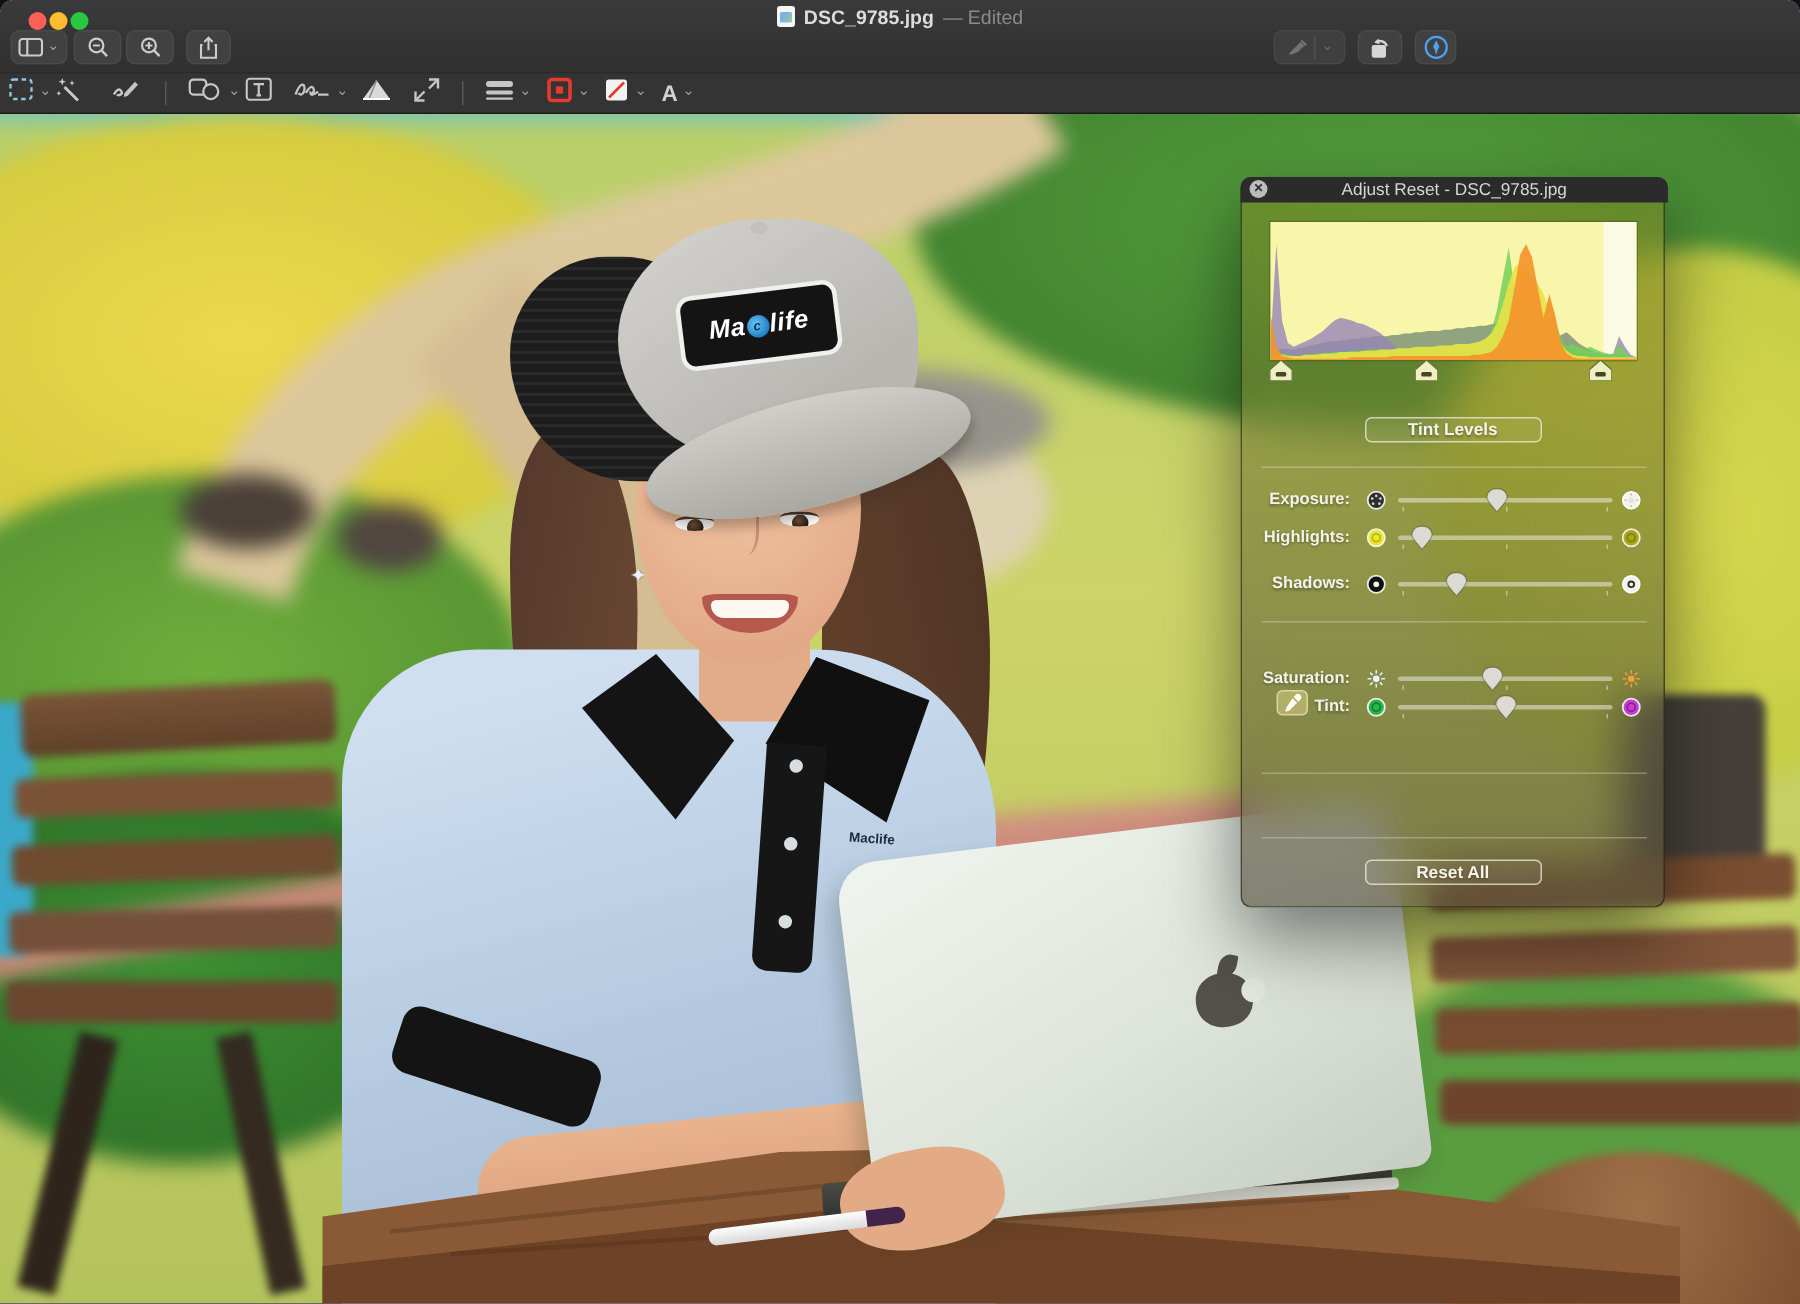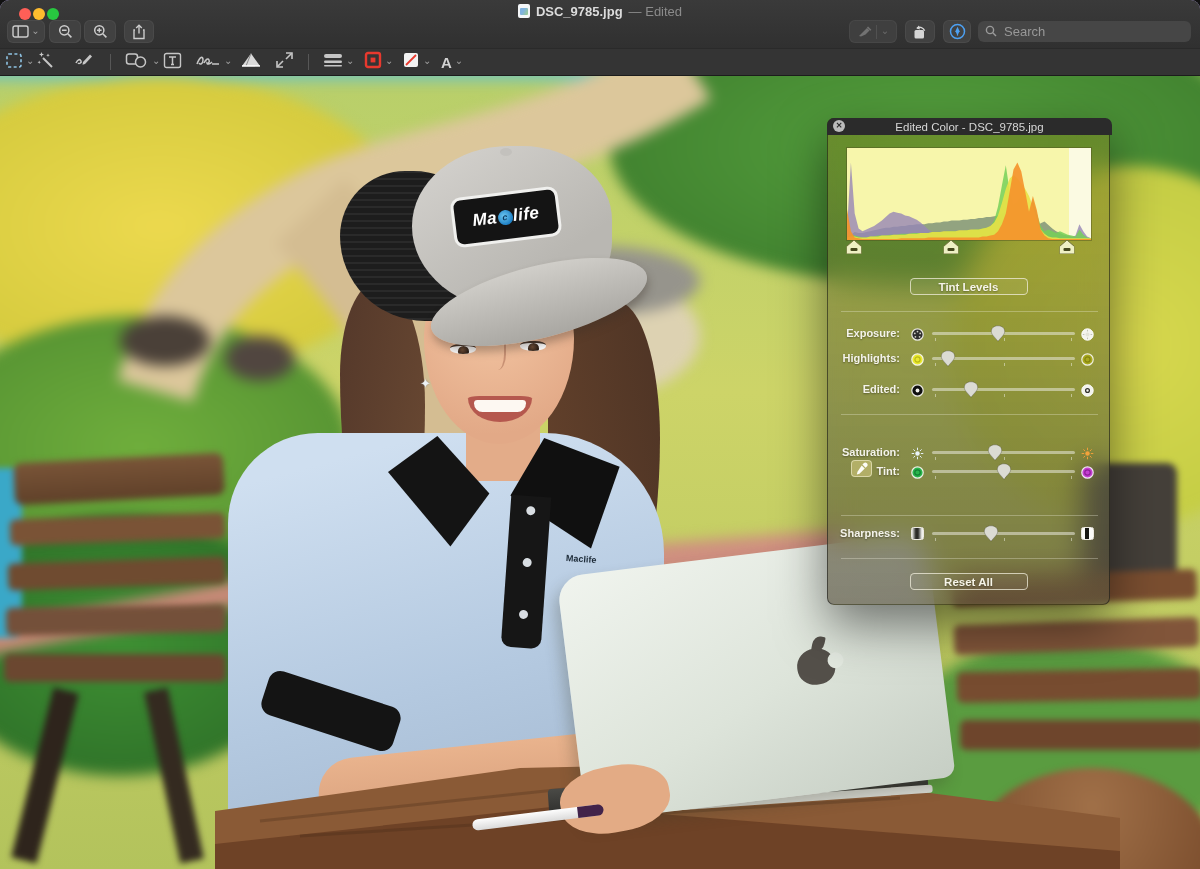--- a/index.html
+++ b/index.html
@@ -174,27 +174,20 @@
     </button>
     <button class="tb-btn" style="left:943px;width:28px;">
       <span>
           <svg width="17" height="17" viewBox="0 0 17 17">
             <circle cx="8.5" cy="8.5" r="7" fill="none" stroke="#4da0f2" stroke-width="1.5"></circle>
             <path d="M8.5,3.8 L10.6,8.2 L8.5,12.2 L6.4,8.2 Z" fill="#4da0f2"></path>
             <line x1="8.5" y1="10.2" x2="8.5" y2="12.6" stroke="#4da0f2" stroke-width="1.2"></line>
           </svg>
         </span>
     </button>
-    <div class="search">
-      <span><svg width="12" height="12" viewBox="0 0 12 12">
-            <circle cx="5" cy="5" r="3.6" fill="none" stroke="#9a9a9a" stroke-width="1.4"></circle>
-            <line x1="7.8" y1="7.8" x2="11" y2="11" stroke="#9a9a9a" stroke-width="1.4"></line>
-          </svg></span>
-      <input type="text" placeholder="Search" style="">
-    </div>
   </div>
 
   <div class="markupbar">
     <div class="mk" style="left:5px;">
       <span><svg width="18" height="17" viewBox="0 0 18 17">
             <rect x="2" y="2" width="14" height="13" rx="2" fill="none" stroke="#8fc4e4" stroke-width="1.6" stroke-dasharray="3 2.4"></rect>
           </svg></span>
       <span class="chev">⌄</span>
     </div>
     <div class="mk" style="left:37px;">
@@ -369,21 +362,21 @@
       </div>
       <div class="hand"></div>
       <div class="pen">
           <i></i>
         </div>
     </div>
 
     <div class="panel">
       <div class="ptitle">
         <span class="pclose">✕</span>
-        <span>Edited Color - DSC_9785.jpg</span>
+        <span>Adjust Reset - DSC_9785.jpg</span>
       </div>
 
       <div class="histo-wrap">
         <svg id="histo" width="244" height="92" viewBox="0 0 244 92">
           <rect id="histo-bg" x="0" y="0" width="244" height="92" fill="#f7f6ab"></rect>
           <rect id="histo-strip" y="0" height="92" x="222.0" width="22.0" fill="#fbfae2"></rect>
         <polygon points="0,92 0.0,89.4 3.9,86.7 7.7,84.1 11.6,85.0 15.5,85.0 19.4,84.1 23.2,83.2 27.1,82.3 31.0,81.4 34.9,80.6 38.7,79.7 42.6,79.7 46.5,78.8 50.3,78.8 54.2,77.9 58.1,77.9 62.0,77.0 65.8,77.0 69.7,76.2 73.6,76.2 77.5,76.2 81.3,75.3 85.2,75.3 89.1,74.4 93.0,74.4 96.8,73.5 100.7,73.5 104.6,72.6 108.4,72.6 112.3,72.6 116.2,71.8 120.1,71.8 123.9,70.9 127.8,70.9 131.7,70.0 135.6,70.0 139.4,69.1 143.3,69.1 147.2,68.2 151.0,67.4 154.9,65.6 158.8,63.8 162.7,65.6 166.5,69.1 170.4,74.4 174.3,77.9 178.2,80.6 182.0,81.4 185.9,79.7 189.8,77.9 193.7,75.3 197.5,73.5 201.4,77.0 205.3,80.6 209.1,83.2 213.0,85.0 216.9,86.7 220.8,87.6 224.6,88.5 228.5,88.5 232.4,89.4 236.3,89.4 240.1,90.2 244.0,90.2 244,92" fill="rgba(128,148,120,0.85)"></polygon>
             <polygon points="0,92 0.0,81.4 3.9,14.6 7.7,65.6 11.6,80.6 15.5,83.2 19.4,81.4 23.2,79.7 27.1,77.9 31.0,75.3 34.9,72.6 38.7,69.1 42.6,65.6 46.5,63.8 50.3,64.7 54.2,65.6 58.1,67.4 62.0,68.2 65.8,70.0 69.7,71.8 73.6,74.4 77.5,77.9 81.3,81.4 85.2,84.1 89.1,85.8 93.0,87.6 96.8,88.5 100.7,88.5 104.6,89.4 108.4,89.4 112.3,89.4 116.2,90.2 120.1,90.2 123.9,90.2 127.8,90.2 131.7,90.2 135.6,90.2 139.4,90.2 143.3,90.2 147.2,90.2 151.0,90.2 154.9,90.2 158.8,90.2 162.7,90.2 166.5,90.2 170.4,90.2 174.3,90.2 178.2,90.2 182.0,90.2 185.9,90.2 189.8,90.2 193.7,90.2 197.5,90.2 201.4,90.2 205.3,90.2 209.1,90.2 213.0,90.2 216.9,90.2 220.8,90.2 224.6,89.4 228.5,87.6 232.4,76.2 236.3,83.2 240.1,88.5 244.0,90.2 244,92" fill="rgba(150,134,182,0.80)"></polygon>
             <polygon points="0,92 0.0,88.5 3.9,86.7 7.7,87.6 11.6,88.5 15.5,89.4 19.4,89.4 23.2,88.5 27.1,88.5 31.0,87.6 34.9,87.6 38.7,87.6 42.6,86.7 46.5,86.7 50.3,86.7 54.2,85.8 58.1,85.8 62.0,85.8 65.8,85.0 69.7,85.0 73.6,85.0 77.5,85.0 81.3,85.0 85.2,84.1 89.1,84.1 93.0,84.1 96.8,84.1 100.7,83.2 104.6,83.2 108.4,83.2 112.3,83.2 116.2,83.2 120.1,82.3 123.9,82.3 127.8,81.4 131.7,81.4 135.6,80.6 139.4,79.7 143.3,78.8 147.2,72.6 151.0,58.6 154.9,37.4 158.8,17.2 162.7,43.6 166.5,56.8 170.4,53.3 174.3,48.0 178.2,56.8 182.0,65.6 185.9,51.5 189.8,65.6 193.7,77.9 197.5,83.2 201.4,81.4 205.3,83.2 209.1,85.0 213.0,83.2 216.9,85.0 220.8,86.7 224.6,87.6 228.5,88.5 232.4,81.4 236.3,86.7 240.1,89.4 244.0,90.2 244,92" fill="rgba(118,208,88,0.85)"></polygon>
             <polygon points="0,92 0.0,89.4 3.9,88.5 7.7,88.5 11.6,89.4 15.5,89.4 19.4,89.4 23.2,88.5 27.1,88.5 31.0,88.5 34.9,87.6 38.7,87.6 42.6,87.6 46.5,86.7 50.3,86.7 54.2,86.7 58.1,86.7 62.0,85.8 65.8,85.8 69.7,85.8 73.6,85.0 77.5,85.0 81.3,85.0 85.2,84.1 89.1,84.1 93.0,84.1 96.8,83.2 100.7,83.2 104.6,83.2 108.4,83.2 112.3,82.3 116.2,82.3 120.1,82.3 123.9,81.4 127.8,81.4 131.7,81.4 135.6,80.6 139.4,79.7 143.3,77.9 147.2,74.4 151.0,67.4 154.9,55.0 158.8,41.0 162.7,30.4 166.5,26.9 170.4,30.4 174.3,35.7 178.2,41.0 182.0,48.0 185.9,58.6 189.8,70.9 193.7,81.4 197.5,85.8 201.4,88.5 205.3,89.4 209.1,89.4 213.0,90.2 216.9,90.2 220.8,90.2 224.6,90.2 228.5,90.2 232.4,90.2 236.3,90.2 240.1,90.2 244.0,90.2 244,92" fill="rgba(232,226,70,0.90)"></polygon>
@@ -457,21 +450,21 @@
                 <path d="M7.5,16.3 C3.6,11.4 .8,9.4 .8,6.4 C.8,3 3.7,.8 7.5,.8 C11.3,.8 14.2,3 14.2,6.4 C14.2,9.4 11.4,11.4 7.5,16.3 Z" fill="#dbdbd3" stroke="rgba(50,50,40,.4)" stroke-width=".8"></path>
               </svg></span>
         </div>
         <span class="ricon"><svg width="13" height="13">
               <circle cx="6.5" cy="6.5" r="5.7" fill="#a8a81f" stroke="#f0efe4" stroke-width="1.2"></circle>
               <circle cx="6.5" cy="6.5" r="2.6" fill="none" stroke="#83830f" stroke-width="1.2"></circle>
             </svg></span>
       </div>
 
       <div class="srow" style="top:261px;">
-        <span class="slabel">Edited:</span>
+        <span class="slabel">Shadows:</span>
         <span class="licon"><svg width="13" height="13">
               <circle cx="6.5" cy="6.5" r="5.7" fill="#0f0f0f" stroke="#ecebe2" stroke-width="1.2"></circle>
               <circle cx="6.5" cy="6.5" r="1.9" fill="#f2f2ea"></circle>
             </svg></span>
         <div class="track">
           <span class="bar"></span>
             <span class="tick t1"></span>
             <span class="tick t2"></span>
             <span class="tick t3"></span>
           <span class="thumb" style="left: 27%;"><svg width="15" height="17" viewBox="0 0 15 17">
@@ -549,32 +542,18 @@
         </div>
         <span class="ricon"><svg width="13" height="13">
               <circle cx="6.5" cy="6.5" r="5.7" fill="#c43fd0" stroke="#eee6f0" stroke-width="1.2"></circle>
               <circle cx="6.5" cy="6.5" r="2.7" fill="none" stroke="#8c1f98" stroke-width="1.2"></circle>
             </svg></span>
       </div>
 
 
       <div class="psep" style="top:396px;"></div>
 
-      <div class="srow" style="top:405px;">
-        <span class="slabel">Sharpness:</span>
-        <span class="licon sq" style="background:linear-gradient(90deg,#f0f0ec,#2c2c28 35% 55%,#f0f0ec 90%);filter:blur(.7px);"></span>
-        <div class="track">
-          <span class="bar"></span>
-            <span class="tick t1"></span>
-            <span class="tick t2"></span>
-            <span class="tick t3"></span>
-          <span class="thumb" style="left: 41%;"><svg width="15" height="17" viewBox="0 0 15 17">
-                <path d="M7.5,16.3 C3.6,11.4 .8,9.4 .8,6.4 C.8,3 3.7,.8 7.5,.8 C11.3,.8 14.2,3 14.2,6.4 C14.2,9.4 11.4,11.4 7.5,16.3 Z" fill="#dbdbd3" stroke="rgba(50,50,40,.4)" stroke-width=".8"></path>
-              </svg></span>
-        </div>
-        <span class="ricon sq" style="background:linear-gradient(90deg,#fbfbf8 30%,#161612 30% 62%,#fbfbf8 62%);"></span>
-      </div>
 
       <div class="psep" style="top:439px;"></div>
       <button class="pbtn-big" style="top:454px;">Reset All</button>
     </div>
   </div>
 </div>
 
 </body></html>

